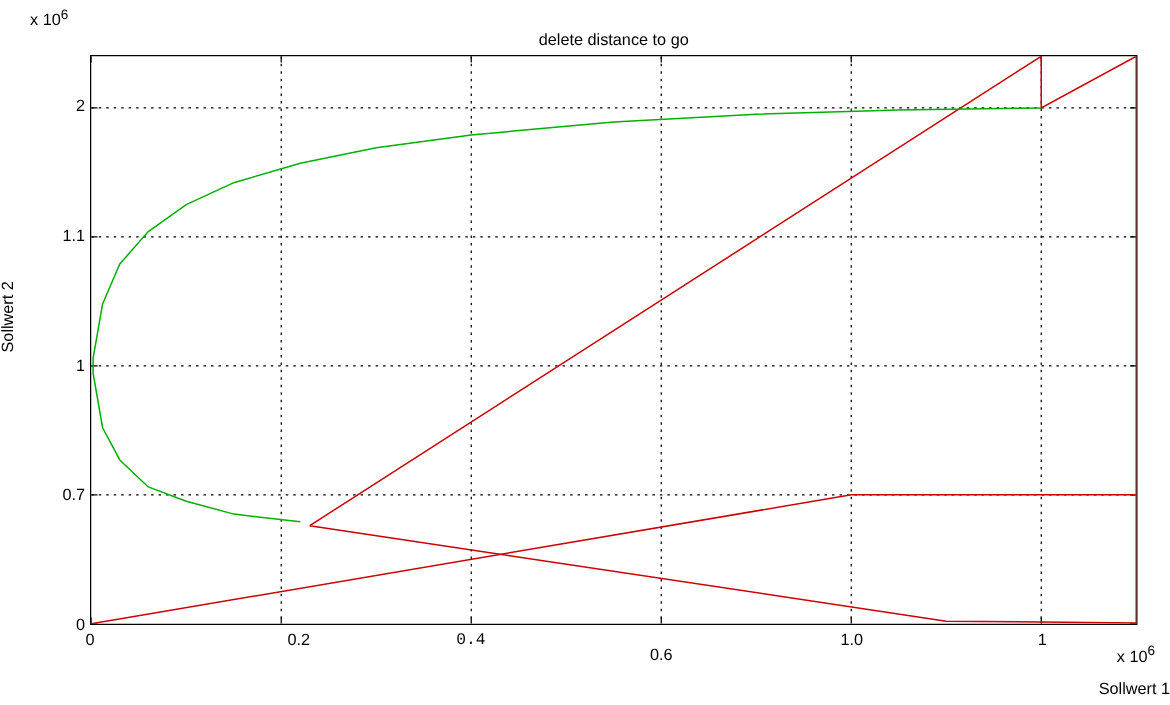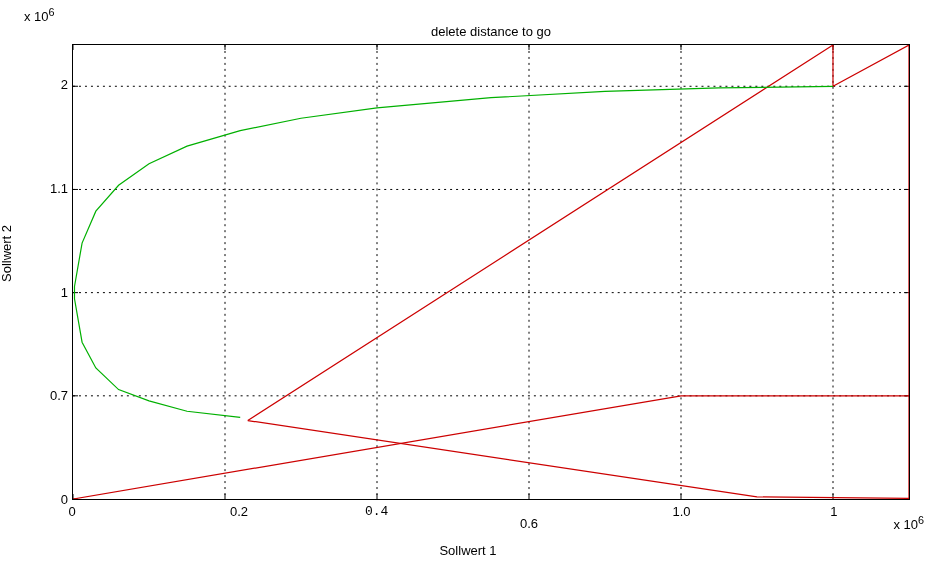--- a/index.html
+++ b/index.html
@@ -33,21 +33,21 @@
   .x-exp {
     position: absolute;
     right: 12px;
     bottom: 32px;
   }
   .xlabel {
     position: absolute;
     bottom: 6px;
     left: 0;
     width: 100%;
-    text-align: center;
+    text-align: right;
   }
   .ylabel {
     position: absolute;
     left: 6px;
     top: 50%;
     transform: translateY(-50%) rotate(-90deg);
     transform-origin: left center;
     white-space: nowrap;
   }
   .plot-area {

